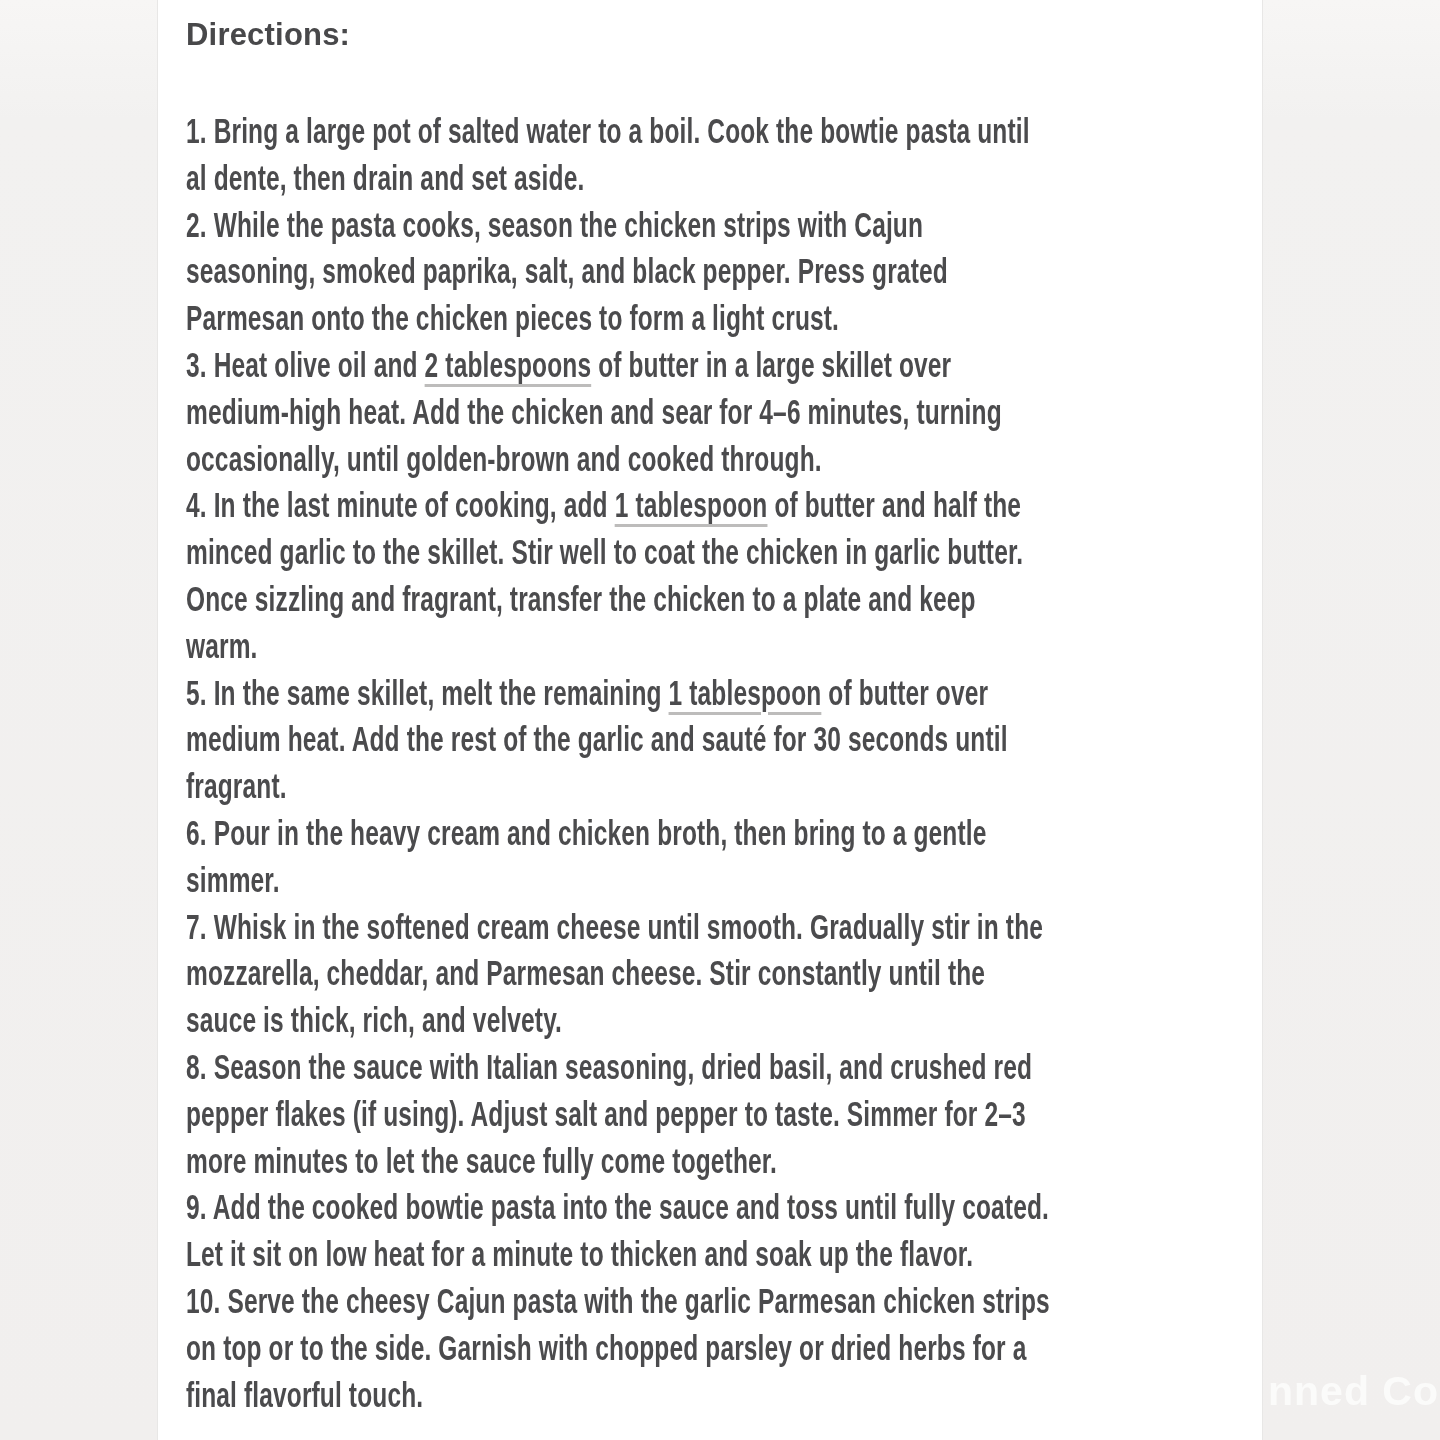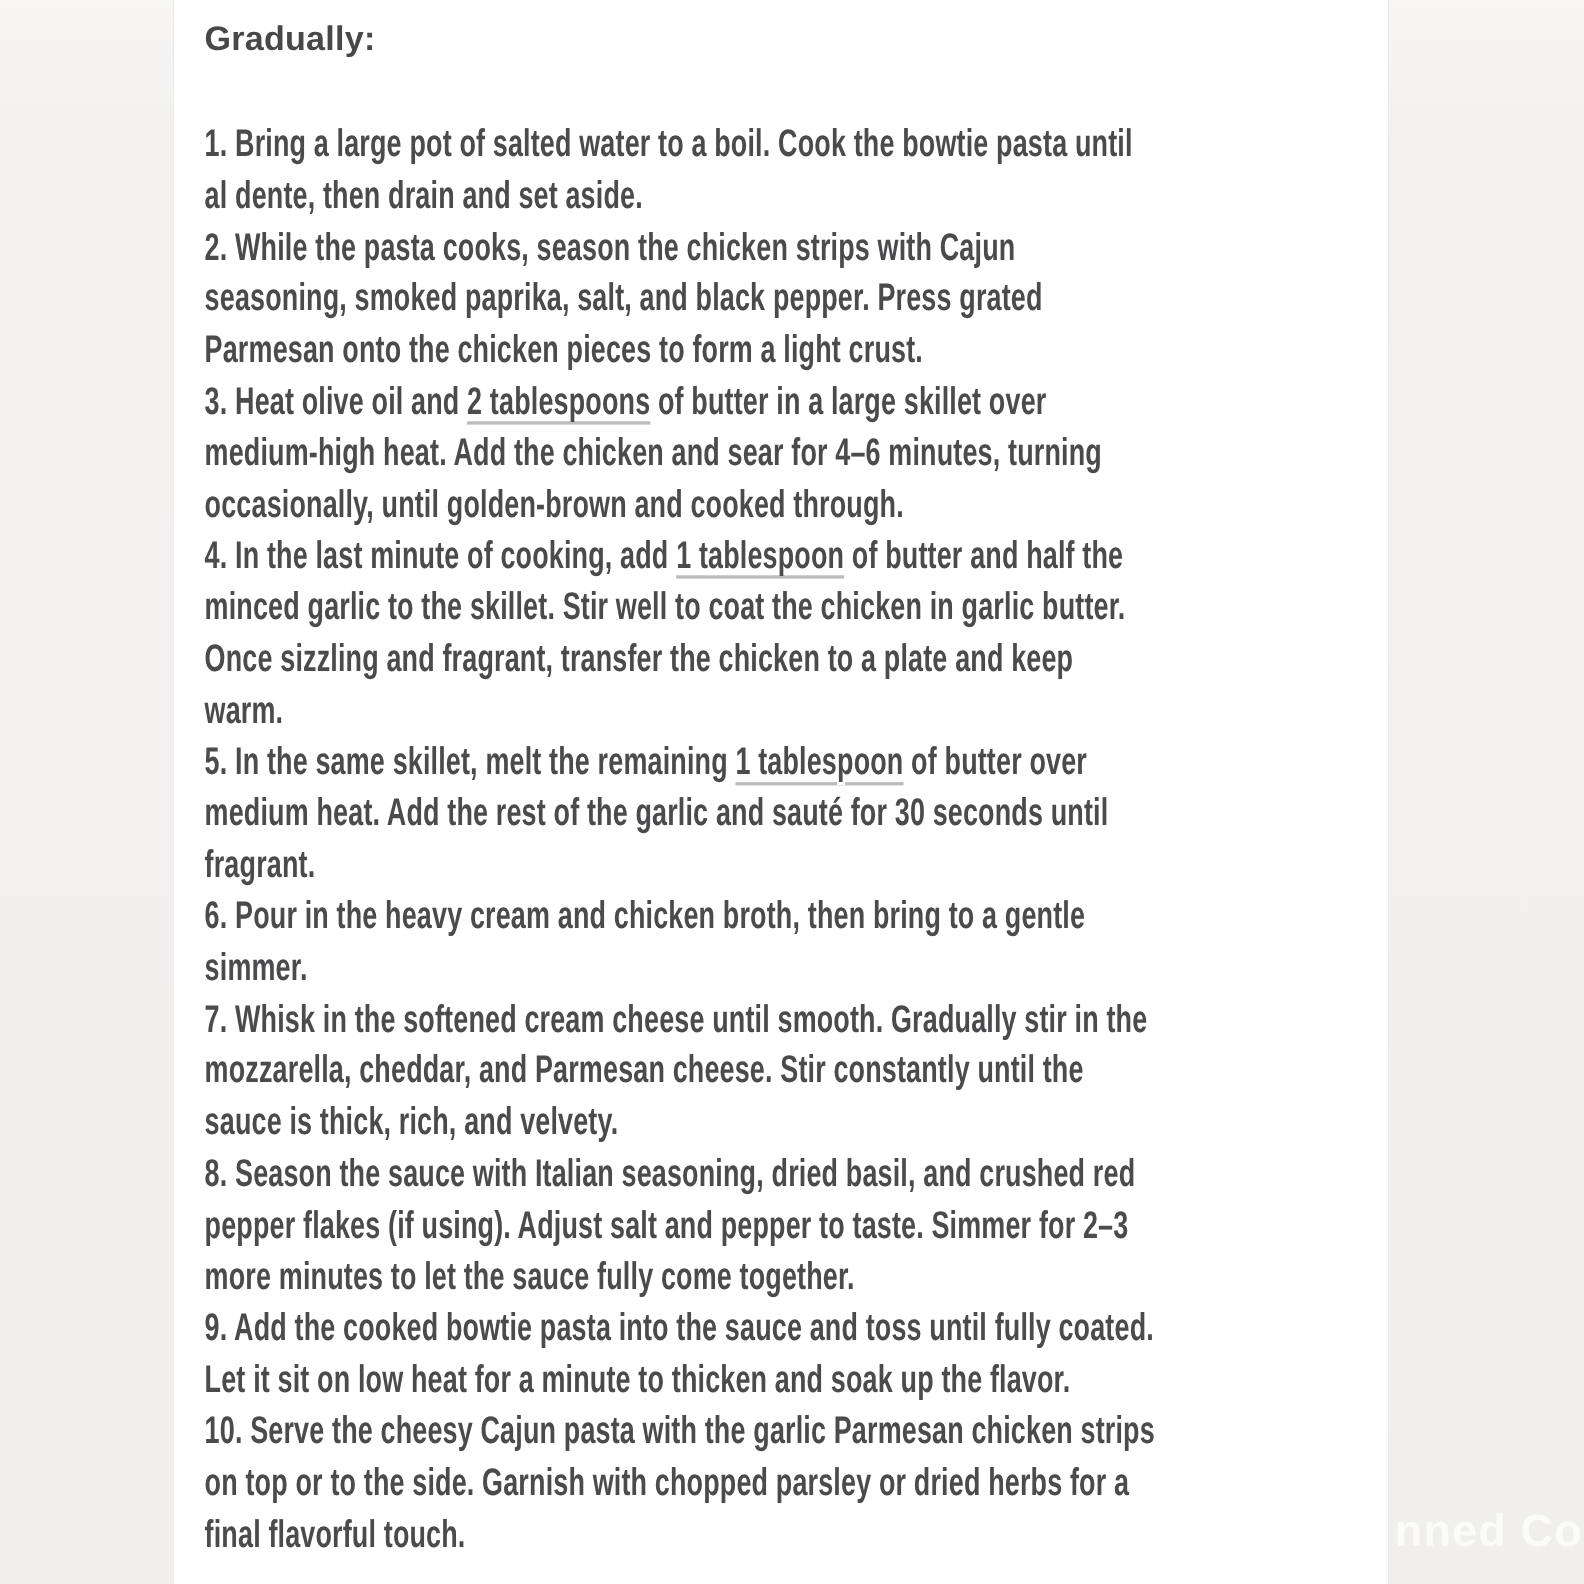--- a/index.html
+++ b/index.html
@@ -64,21 +64,21 @@
     letter-spacing:1px;
     color:var(--watermark);
     white-space:nowrap;
   }
 </style>
 </head>
 <body>
 
 <div class="page">
   <div class="sheet">
-    <div class="heading">Gradually:</div>
+    <div class="heading">Directions:</div>
     <div class="steps">
         <div class="step"><span>1. Bring a large pot of salted water to a boil. Cook the bowtie pasta until
 al dente, then drain and set aside.</span></div>
         <div class="step"><span>2. While the pasta cooks, season the chicken strips with Cajun
 seasoning, smoked paprika, salt, and black pepper. Press grated
 Parmesan onto the chicken pieces to form a light crust.</span></div>
         <div class="step"><span>3. Heat olive oil and </span><span class="u">2 tablespoons</span><span> of butter in a large skillet over
 medium-high heat. Add the chicken and sear for 4–6 minutes, turning
 occasionally, until golden-brown and cooked through.</span></div>
         <div class="step"><span>4. In the last minute of cooking, add </span><span class="u">1 tablespoon</span><span> of butter and half the

